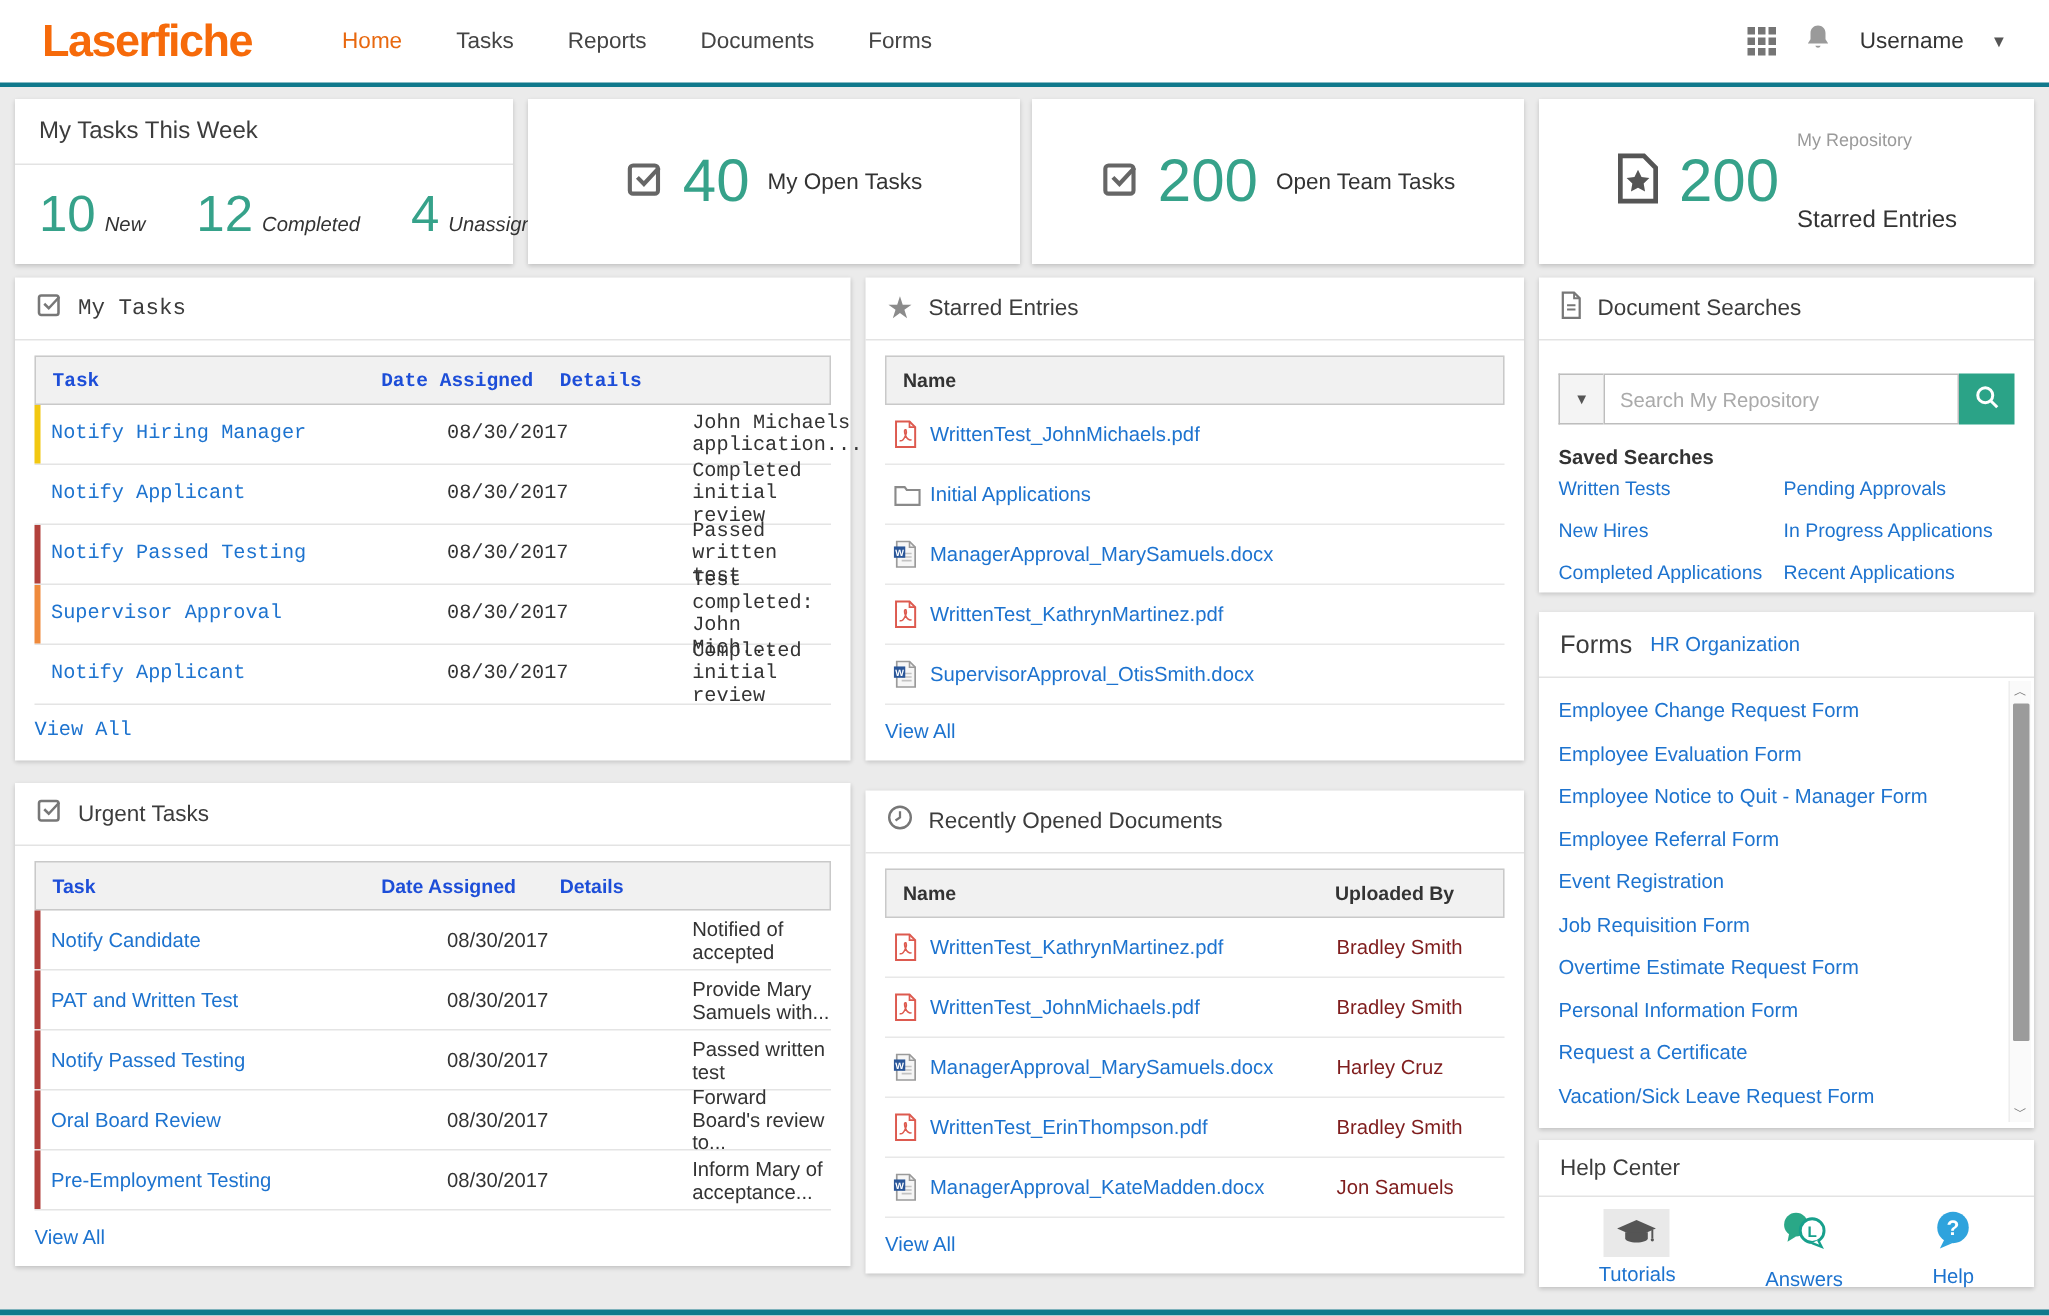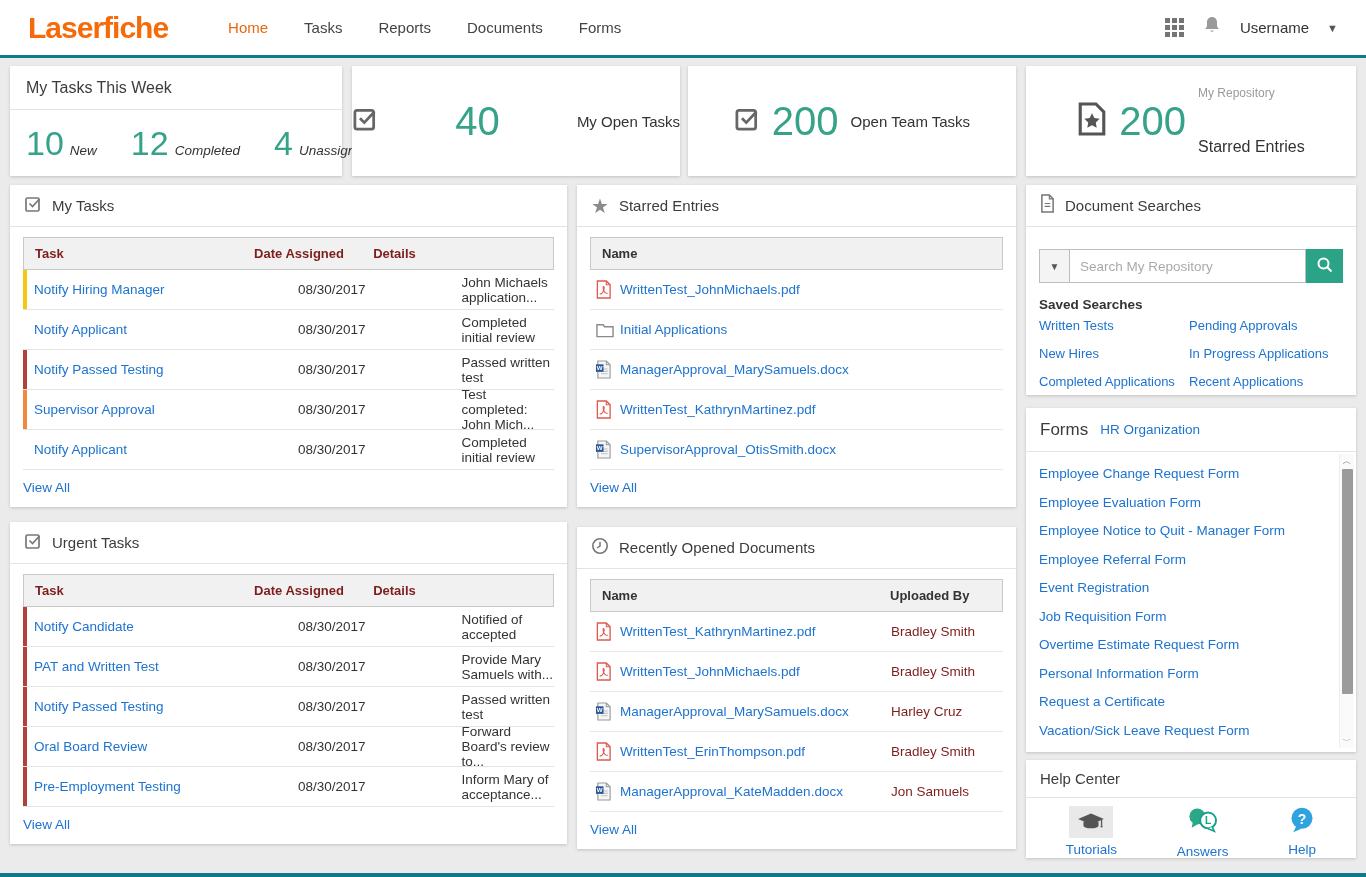--- a/index.html
+++ b/index.html
@@ -35,21 +35,21 @@
   .stat span { font-size:13.5px; color:#333;font-style:italic; }
   .big-card { display:flex; align-items:center; justify-content:center; gap:12px; }
   .big-num { font-size:40px; color:#36a28a; }
   .big-label { font-size:15px; color:#333; }
   .starred-lbls { display:flex; flex-direction:column; line-height:1.25;gap:36px; }
   .starred-sup { font-size:12px; color:#9a9a9a; }
   .starred-main { font-size:16px; color:#333; }
 
   
   .thead { display:flex; align-items:center; height:33px; background:#f1f1f1;
-           border:1px solid #c9c9c9; font-size:13px; font-weight:bold; color:#7f1d1d; }
+           border:1px solid #c9c9c9; font-size:13px; font-weight:bold; color:#1d4ed8; }
   .c-task { flex:0 0 43.5%; padding-left:11px; }
   .c-date { flex:0 0 22.5%; }
   .c-det  { flex:1; }
   .trow { display:flex; align-items:center; height:40px; border-bottom:1px solid #e4e4e4;
           position:relative; font-size:13.5px;gap:44px; }
   .trow .flag { position:absolute; left:0; top:0; bottom:0; width:4px; }
   .trow .date { color:#333; }
   .trow .det { color:#333; }
   a.blue, .blue { color:#1d73cf; text-decoration:none; cursor:pointer; }
   .view-all { display:inline-block; font-size:13.5px; margin:10px 0 12px 0; }
@@ -93,24 +93,24 @@
   
   .help-row { display:flex; justify-content:space-around; padding:8px 10px 0 10px; }
   .help-item { display:flex; flex-direction:column; align-items:center; gap:4px; cursor:pointer; }
   .help-item .lbl { font-size:13.5px; }
   .tut-bg { width:44px; height:32px; background:#e9e9e9; display:flex; align-items:center; justify-content:center; }
 
   .footer-line { position:absolute; left:0; bottom:0; width:1366px; height:4px; background:#10798c; }
 
   
   #card-week   { left:10px;  top:66px;  width:332px; height:110px; }
-  #card-open   { left:352px; top:66px;  width:328px; height:110px;justify-content:space-between; }
+  #card-open   { left:352px; top:66px;  width:328px; height:110px; }
   #card-team   { left:688px; top:66px;  width:328px; height:110px; }
   #card-starred{ left:1026px;top:66px;  width:330px; height:110px; }
-  #panel-mytasks { left:10px;  top:185px; width:557px; }
+  #panel-mytasks { left:10px;  top:185px; width:557px;font-family:Liberation Mono, monospace; }
   #panel-urgent  { left:10px;  top:522px; width:557px; }
   #panel-starred { left:577px; top:185px; width:439px; }
   #panel-recent  { left:577px; top:527px; width:439px; }
   #panel-search  { left:1026px;top:185px; width:330px; height:210px; }
   #panel-forms   { left:1026px;top:408px; width:330px; height:344px; }
   #panel-help    { left:1026px;top:760px; width:330px; height:98px; }
 </style>
 </head>
 <body>
 

